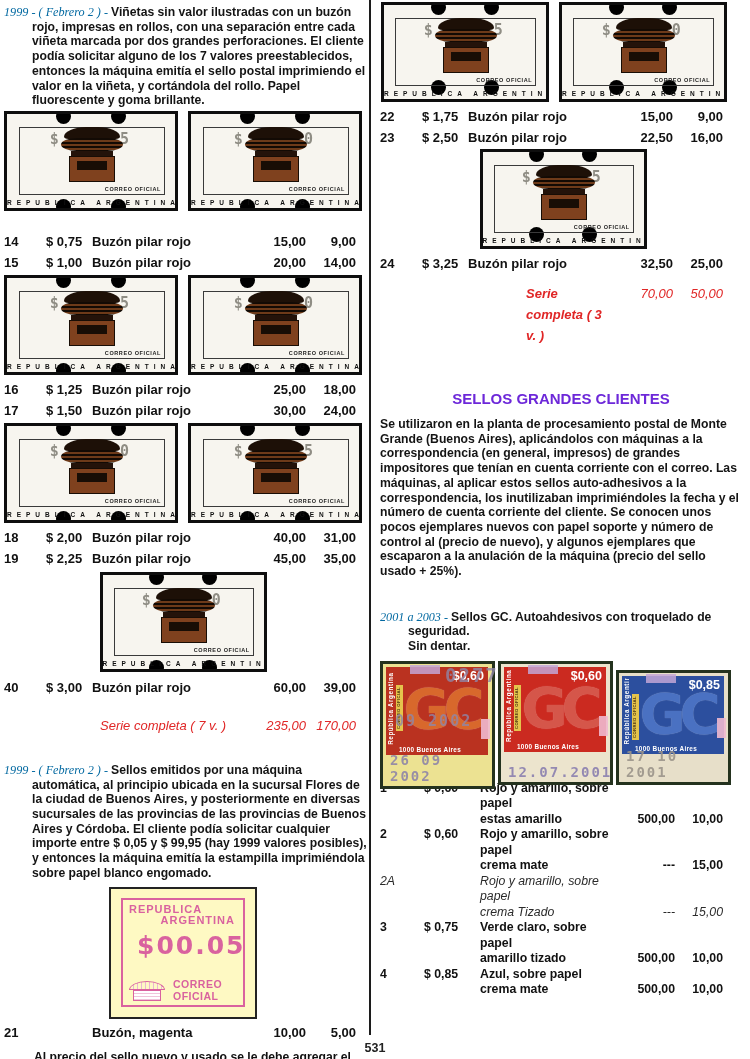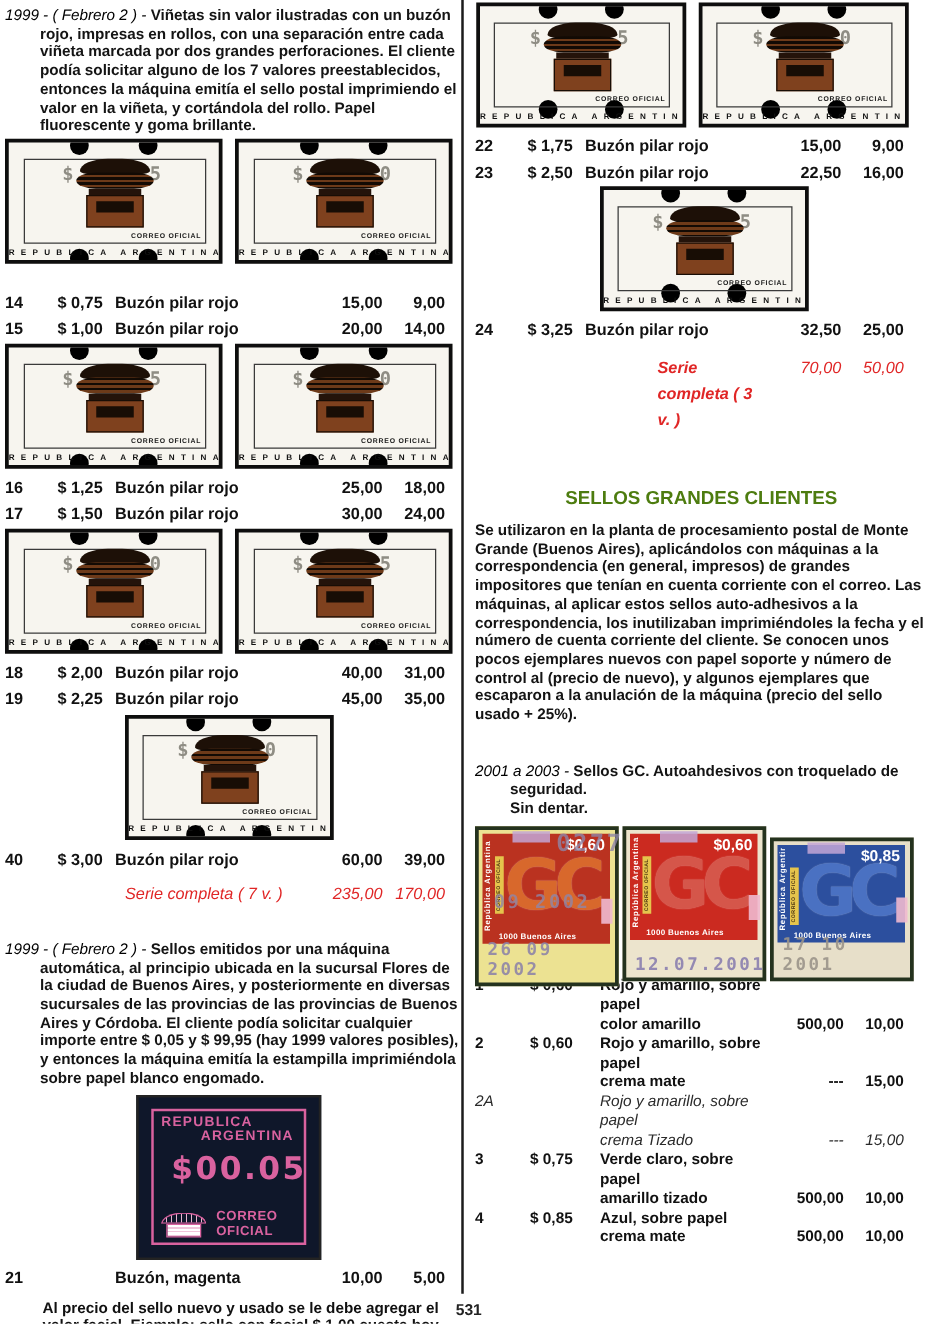--- a/index.html
+++ b/index.html
@@ -10,21 +10,21 @@
   .divider{position:absolute;left:369px;top:0;width:2px;height:1035px;background:#1c1c1c;}
 
   .col{position:absolute;top:0;}
   .col-left{left:0;width:368px;padding-left:4px;}
   .col-right{left:374px;width:374px;padding-left:6px;padding-right:6px;}
 
   
   .para{font-size:12.2px;line-height:14.7px;font-weight:bold;color:#141414;}
   .hang28{padding-left:28px;text-indent:-28px;}
   .hang40{padding-left:40px;text-indent:-40px;}
-  .lead{font-style:italic;font-weight:400;color:#000000;}
+  .lead{font-style:italic;font-weight:400;color:#0369a1;font-family:Liberation Serif, serif;}
 
   
   .crow{display:flex;font-size:13px;font-weight:bold;line-height:21px;padding-right:12px;}
   .col-right .crow{padding-right:19px;}
   .c-num{width:42px;flex:0 0 auto;}
   .c-val{width:46px;flex:0 0 auto;}
   .c-desc{flex:1;}
   .c-mint{width:62px;text-align:right;flex:0 0 auto;}
   .c-used{width:50px;text-align:right;flex:0 0 auto;}
   .serie{color:#e02626;font-style:italic;font-weight:400;}
@@ -63,21 +63,21 @@
   .mb-cap{position:absolute;top:0;left:3px;width:56px;height:13px;background:#1d1007;
           border-radius:50% 50% 35% 35%/95% 95% 30% 30%;}
   .mb-ring{position:absolute;top:11px;left:0;width:62px;height:13px;border-radius:28%/55%;
            background:repeating-linear-gradient(#120a04 0 2px,#6d3a19 2px 4px);}
   .mb-neck{position:absolute;top:24px;left:10px;width:42px;height:5px;background:#24130a;}
   .mb-body{position:absolute;top:29px;left:8px;width:46px;height:26px;background:#7f411e;
            border:1px solid #180d05;}
   .mb-slot{margin:4px auto 0;width:30px;height:9px;background:#180d05;}
 
   
-  .mg-stamp{position:relative;width:148px;height:132px;background:#0f172a;border:2px solid #232323;}
+  .mg-stamp{position:relative;width:148px;height:132px;background:#fef9c3;border:2px solid #232323;}
   .mg-frame{position:absolute;inset:9px 10px 10px 10px;border:2px solid #d9629f;color:#d9629f;}
   .mg-l1{margin:3px 0 0 6px;font-size:11px;font-weight:bold;letter-spacing:1px;}
   .mg-l2{margin:-1px 8px 0 0;font-size:11px;font-weight:bold;letter-spacing:1px;text-align:right;}
   .mg-val{margin:5px 0 0 14px;font-size:25px;font-weight:bold;letter-spacing:2px;
           font-family:"DejaVu Sans",sans-serif;}
   .mg-bottom{position:absolute;left:4px;right:4px;bottom:3px;display:flex;align-items:flex-end;gap:6px;}
   .mg-icon{position:relative;width:40px;height:21px;flex:0 0 auto;}
   .mg-icap{position:absolute;top:0;left:2px;width:36px;height:9px;border:1px solid #d9629f;
            border-radius:50% 50% 0 0/100% 100% 0 0;
            background:repeating-linear-gradient(90deg,transparent 0 3px,#eab6d2 3px 4px);}
@@ -104,32 +104,32 @@
            letter-spacing:.3px;white-space:nowrap;}
   .gc-deco-a{position:absolute;top:-2px;left:24px;width:30px;height:9px;background:#c3a6d6;opacity:.85;}
   .gc-deco-b{position:absolute;bottom:16px;right:-2px;width:9px;height:20px;background:#efb9cf;opacity:.9;}
   .gc-op{position:absolute;color:var(--op,#948bb2);font-family:"DejaVu Sans Mono",monospace;
          font-weight:bold;letter-spacing:2px;opacity:.8;z-index:3;}
   .op-a{top:0px;left:22px;font-size:19px;margin-left:40px;}
   .op-b{top:48px;left:12px;font-size:15px;}
   .gc-date{position:absolute;bottom:2px;left:7px;right:0;font-family:"DejaVu Sans Mono",monospace;
            font-weight:bold;font-size:14px;letter-spacing:2px;color:var(--op,#948bb2);opacity:.9;z-index:3;}
 
-  .gc-heading{color:#4d7c0f;font-size:15px;font-weight:bold;text-align:center;}
+  .gc-heading{color:#6d28d9;font-size:15px;font-weight:bold;text-align:center;}
 
   .note{font-size:12.2px;line-height:14.7px;font-weight:bold;margin-left:30px;width:326px;}
   .page-num{position:absolute;left:0;right:0;bottom:4px;text-align:center;
             font-size:12.5px;font-weight:bold;color:#222;}
 
   
   #l-intro1{margin-top:5px;} #l-stamps1{margin-top:3px;} #l-rows1{margin-top:20px;}
   #l-stamps2{margin-top:2px;} #l-rows2{margin-top:4px;}
   #l-stamps3{margin-top:2px;} #l-rows3{margin-top:4px;}
   #l-stamp4{margin-top:3px;display:flex;justify-content:center;width:358px;}
-  #l-row20{margin-top:5px;} #l-serie{margin-top:6px;}
+  #l-row20{margin-top:5px;} #l-serie{margin-top:17px;}
   #l-intro2{margin-top:27px;} #l-magenta{margin-top:6px;margin-left:105px;}
   #l-row21{margin-top:3px;} #l-note{margin-top:7px;}
   #r-intro{margin-top:5px;} #r-stamps1{margin-top:2px;} #r-rows1{margin-top:4px;}
   #r-stamp2{margin-top:1px;display:flex;width:346px;justify-content:center;margin-left:10px;}
   #r-row24{margin-top:4px;} #r-serie{margin-top:9px;}
   #r-heading{margin-top:44px;} #r-para{margin-top:10px;}
   #r-gcintro{margin-top:31px;} #r-gcstamps1{margin-top:7px;}
   #r-gcrows1{margin-top:-8px;}
 </style>
 </head>
@@ -519,21 +519,21 @@
     <div class="gc-op op-b"></div>
     <div class="gc-date">17 10 2001</div>
   </div>
     </div>
   <div id="r-gcrows1">
       <div class="gcrow">
     <div class="c-num">1</div>
     <div class="c-val">$ 0,60</div>
     <div class="c-desc">
       <div>Rojo y amarillo, sobre papel</div>
-      <div>color amarillo</div>
+      <div>estas amarillo</div>
     </div>
     <div class="c-mint">500,00</div>
     <div class="c-used">10,00</div>
   </div>
       <div class="gcrow">
     <div class="c-num">2</div>
     <div class="c-val">$ 0,60</div>
     <div class="c-desc">
       <div>Rojo y amarillo, sobre papel</div>
       <div>crema mate</div>

